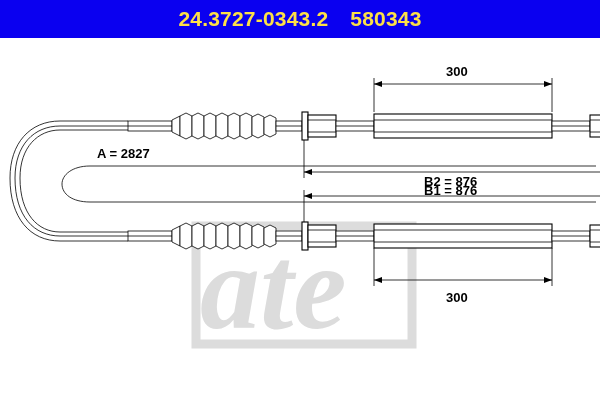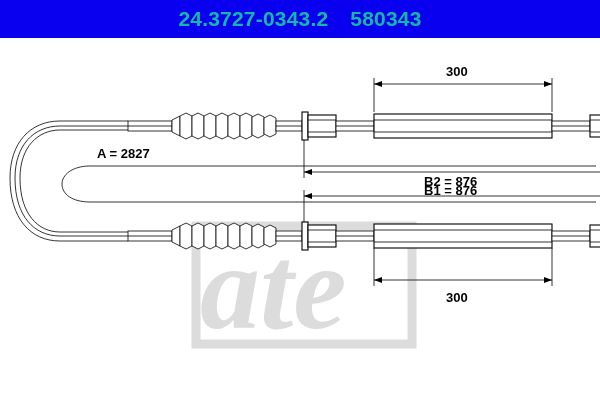--- a/index.html
+++ b/index.html
@@ -24,21 +24,21 @@
     left: 0;
     top: 0;
     width: 600px;
     height: 38px;
     background: #0a00f0;
     display: flex;
     align-items: center;
     justify-content: center;
   }
   .header-text {
-    color: #14b8a6;
+    color: #fde047;
     font-size: 21px;
     font-weight: bold;
     letter-spacing: 0.2px;
     white-space: pre;
     font-family: "Liberation Sans", sans-serif;
   }
   .hdr-gap { display: inline-block; width: 22px; }
 
   
   #drawing {

